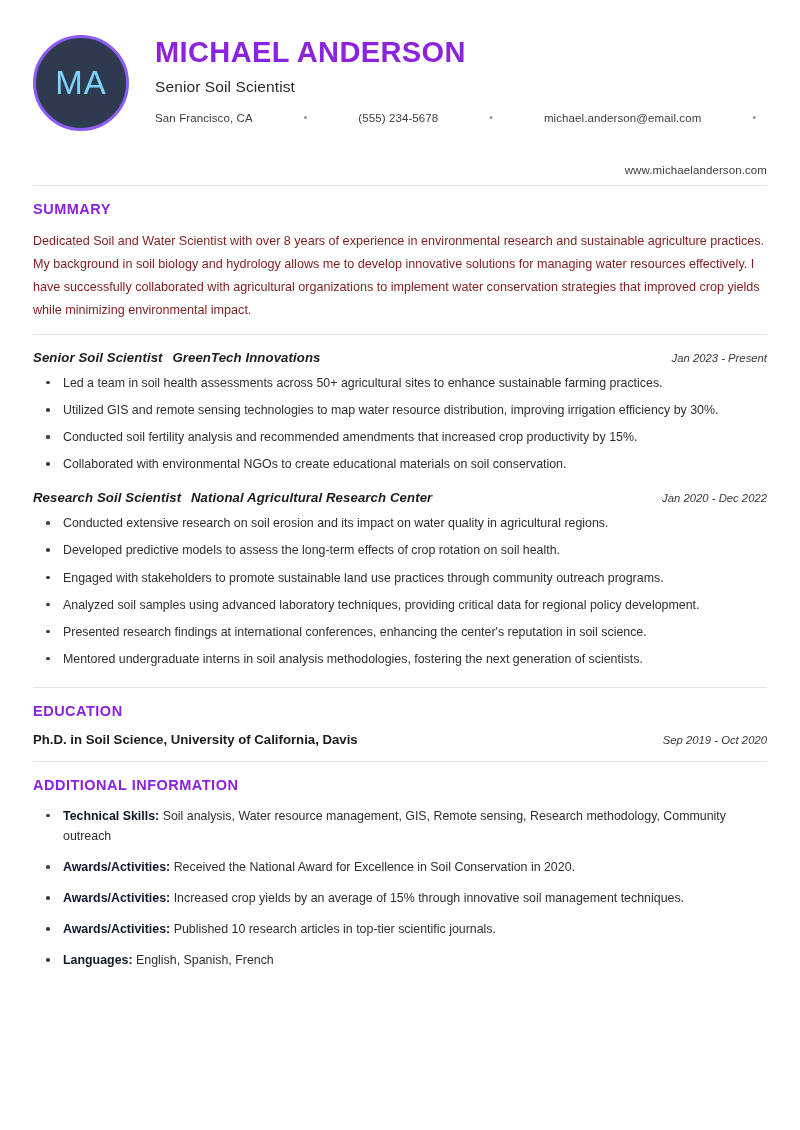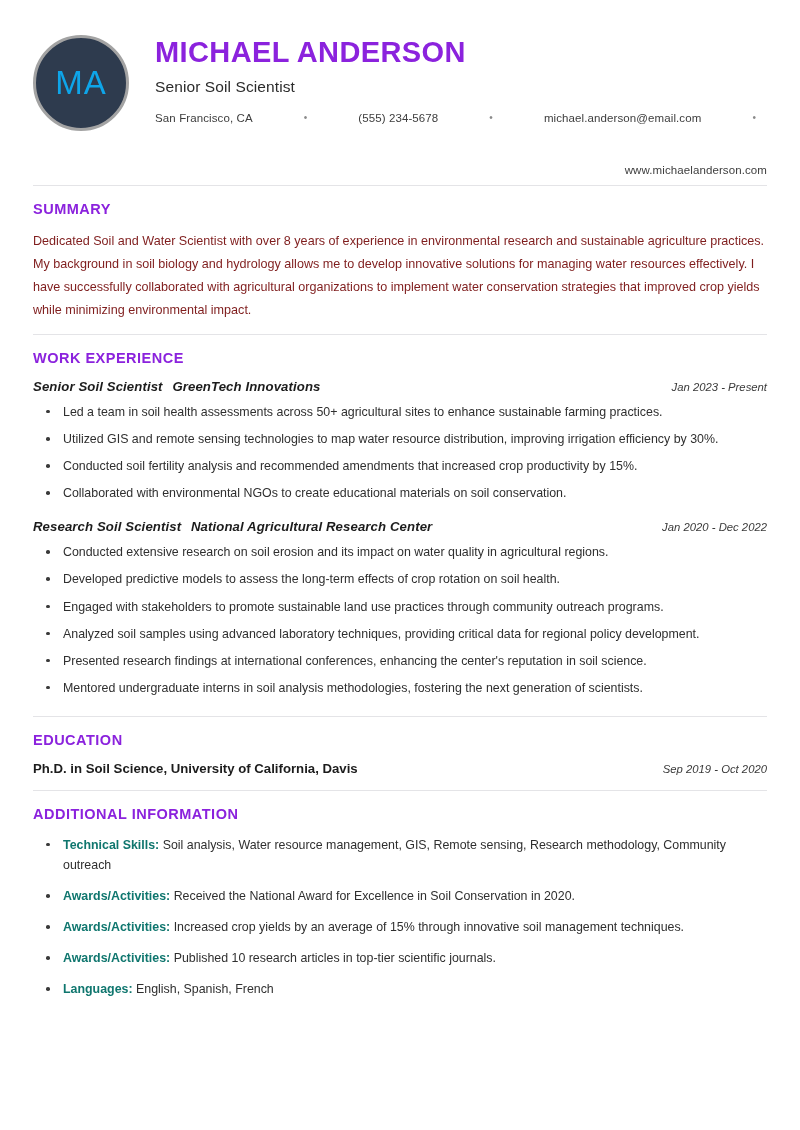--- a/index.html
+++ b/index.html
@@ -31,22 +31,22 @@
     padding-top: 33px;
     padding-bottom: 9px;
   }
 
   .avatar {
     width: 96px;
     height: 96px;
     min-width: 96px;
     border-radius: 50%;
     background: #2e3b4e;
-    border: 3px solid #a3a3a3;
-    color: #0ea5e9;
+    border: 3px solid #8b5cf6;
+    color: #7dd3fc;
     display: flex;
     align-items: center;
     justify-content: center;
     font-size: 33px;
     font-weight: 400;
     letter-spacing: 1px;
     margin-top: 2px;
   }
 
   .header-text {
@@ -190,21 +190,21 @@
   .edu-dates {
     font-size: 11.3px;
     font-style: italic;
     color: #3a3a3a;
     white-space: nowrap;
     padding-left: 14px;
   }
 
   
   ul.info-list > li { margin-bottom: 11px; }
-  .info-label { font-weight: bold; color: #0f766e; }
+  .info-label { font-weight: bold; color: #0f172a; }
 </style>
 </head>
 <body>
 
 <div class="page">
 
   <div class="header">
     <div class="avatar">
       <span>MA</span>
     </div>
@@ -226,21 +226,20 @@
   <div class="divider"></div>
 
   <div class="section">
     <div class="section-title">SUMMARY</div>
     <div class="summary-text">Dedicated Soil and Water Scientist with over 8 years of experience in environmental research and sustainable agriculture practices. My background in soil biology and hydrology allows me to develop innovative solutions for managing water resources effectively. I have successfully collaborated with agricultural organizations to implement water conservation strategies that improved crop yields while minimizing environmental impact.</div>
   </div>
 
   <div class="divider"></div>
 
   <div class="section section-pad-bottom">
-    <div class="section-title">WORK EXPERIENCE</div>
 
     <div class="job">
       <div class="job-head">
         <div class="job-head-left">
           <span>Senior Soil Scientist</span>
           <span class="job-company">GreenTech Innovations</span>
         </div>
         <div class="job-dates">Jan 2023 - Present</div>
       </div>
       <ul class="bullets">

